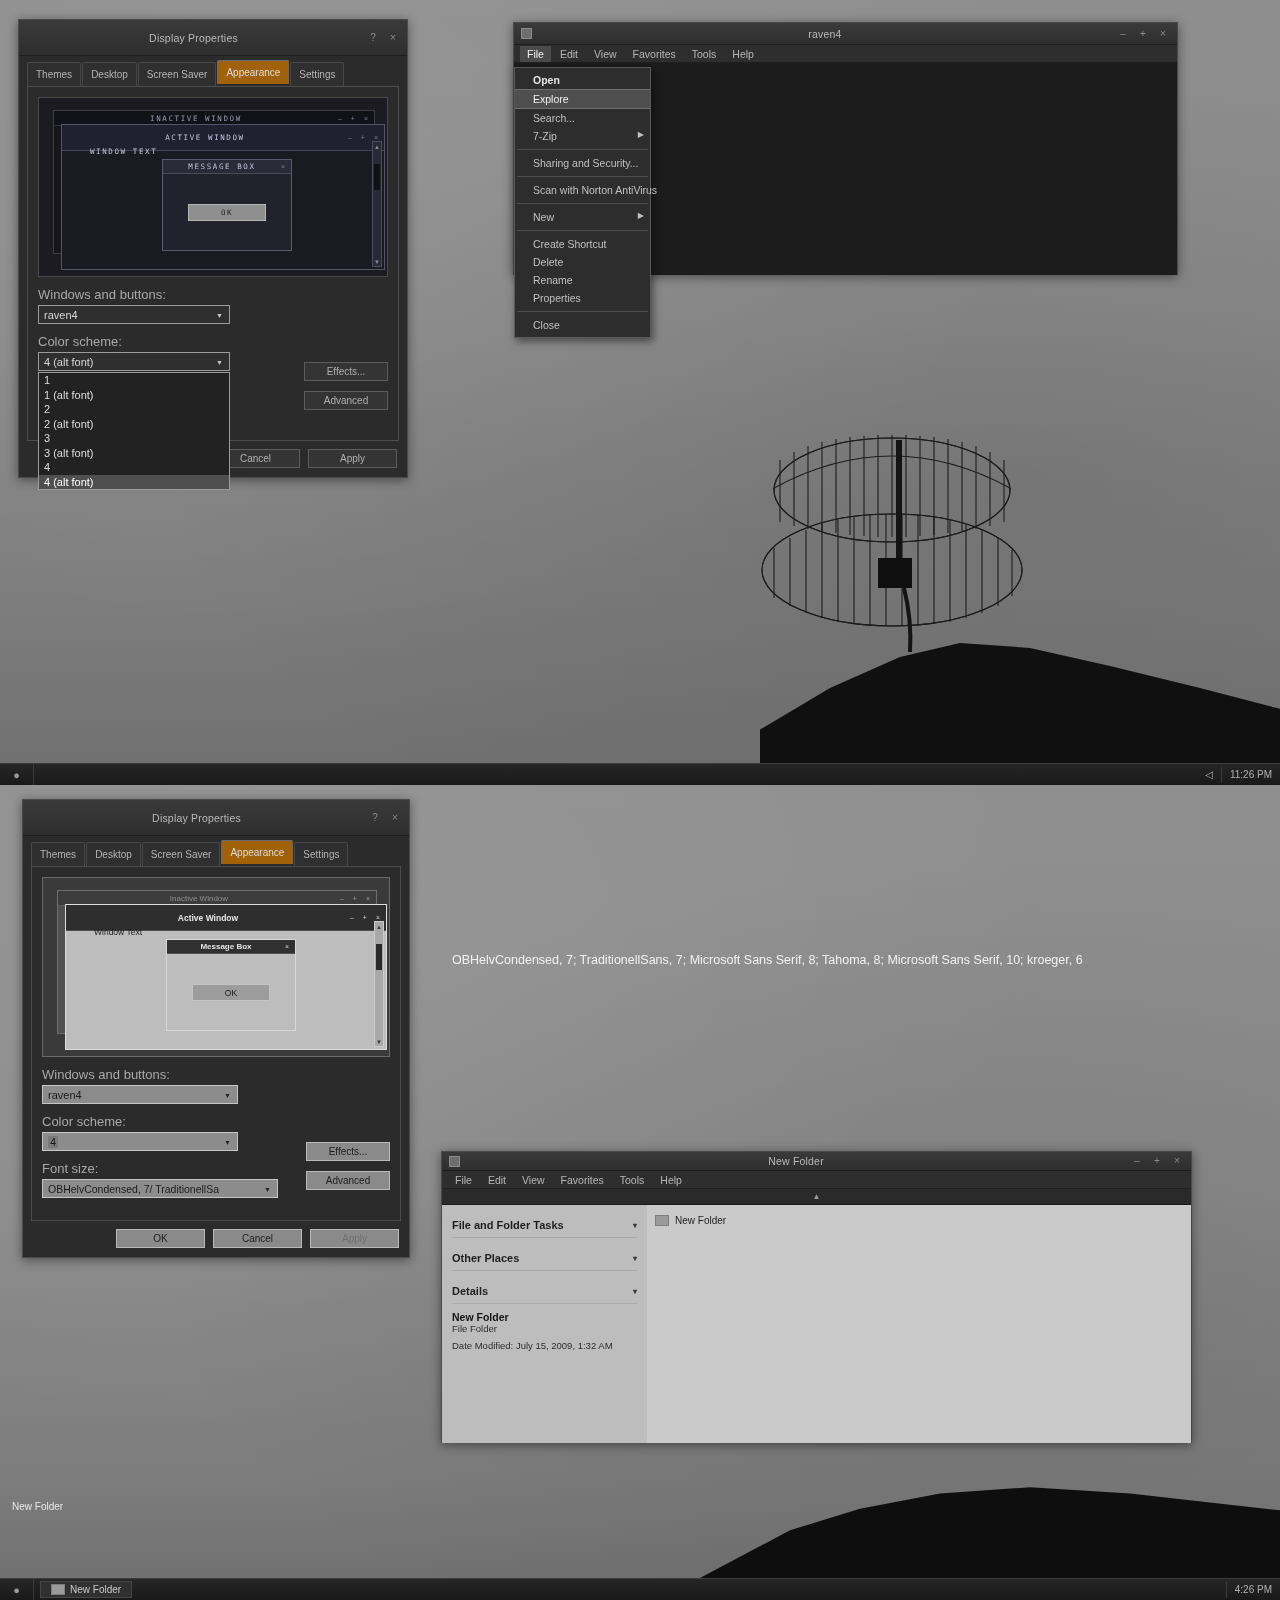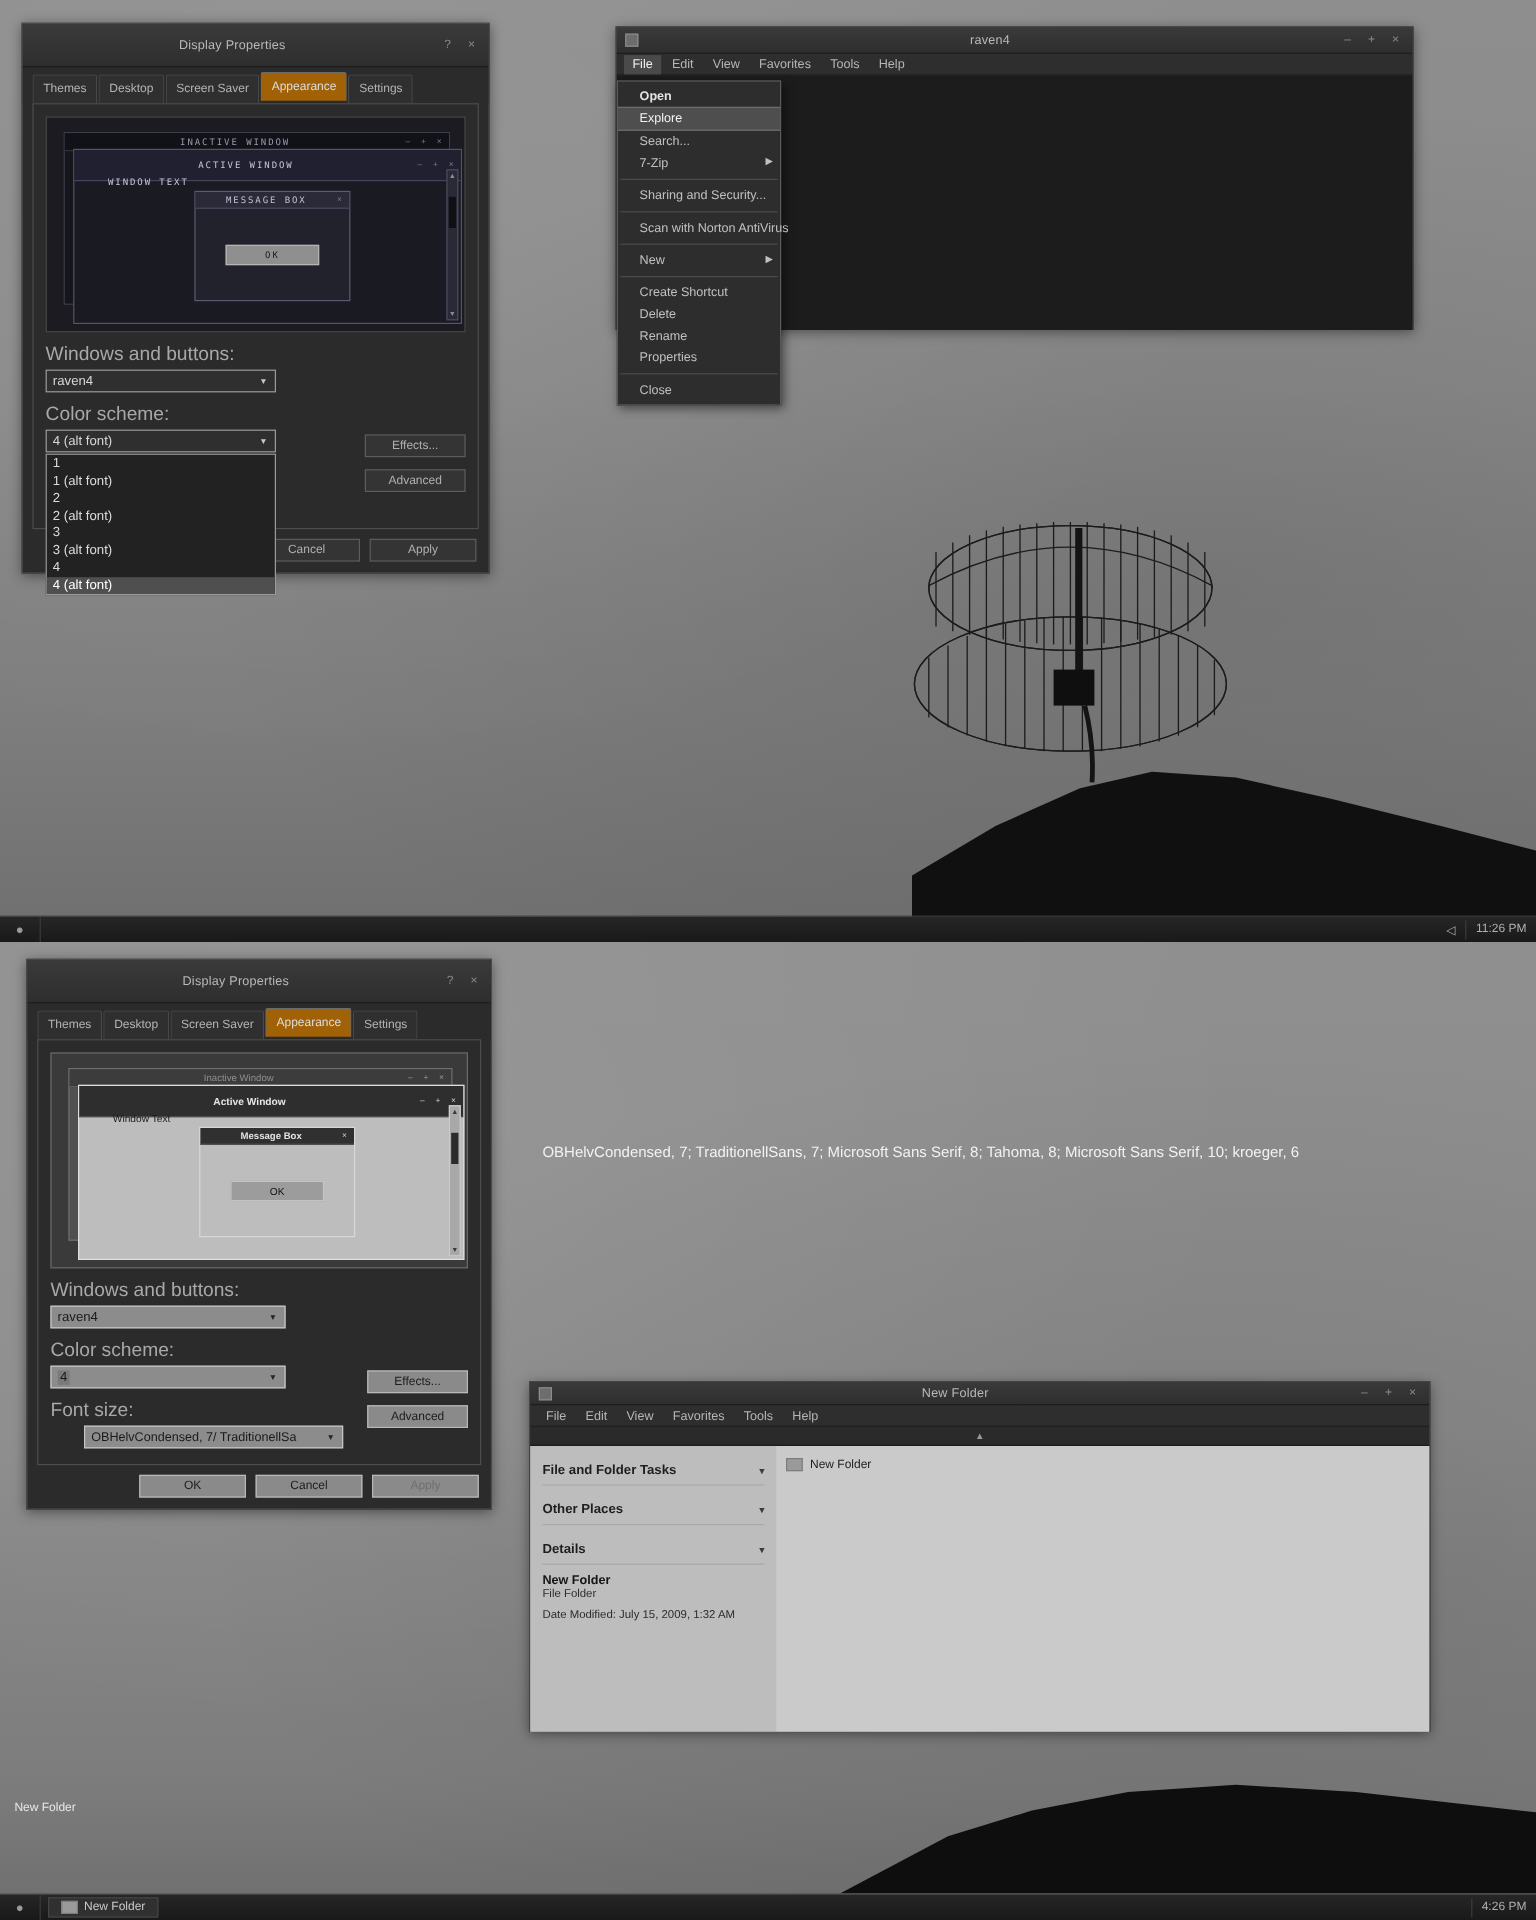--- a/index.html
+++ b/index.html
@@ -77,21 +77,21 @@
   .pv-okbtn {
     position:absolute; left:50%; transform:translateX(-50%); top:44px;
     width:78px; height:17px; background:#8f8f8f; border:1px solid #b5b5b5;
     display:flex; align-items:center; justify-content:center;
   }
   .pv-scroll { position:absolute; right:2px; top:16px; bottom:2px; width:10px; background:#2a2a36; border:1px solid #4c4c60; }
   .pv-thumb { position:absolute; left:1px; right:1px; top:22px; height:26px; background:#0f0f14; }
   .pv-arrow { height:9px; display:flex; align-items:center; justify-content:center; font-size:6px; color:#8a8a9c; }
 
   
-  .fieldlbl { font-size:16px; color:#a8a8a8; margin:10px 0 3px 0; }
+  .fieldlbl { font-size:13px; color:#a8a8a8; margin:10px 0 3px 0; }
   .combo {
     position:relative; height:19px; background:#2f2f2f; border:1px solid #9b9b9b;
     display:flex; align-items:center; padding:0 18px 0 5px; font-size:11px; color:#d6d6d6;
   }
   .combo .arrow {
     position:absolute; right:3px; top:3px; width:13px; height:13px;
     display:flex; align-items:center; justify-content:center; font-size:7px; color:#c8c8c8;
   }
   .combo.light { background:#8c8c8c; border:1px solid #c6c6c6; color:#1a1a1a; }
   .combo.light .arrow { color:#262626; }
@@ -463,21 +463,21 @@
         <span class="arrow">▼</span>
       </div>
 
       <div class="fieldlbl">Color scheme:</div>
       <div class="combo light sel-highlight" style="width:196px;">
         <span class="val">4</span>
         <span class="arrow">▼</span>
       </div>
 
       <div class="fieldlbl">Font size:</div>
-      <div class="combo light" style="width:216px;margin-left:28px;">
+      <div class="combo light" style="width:236px;">
         <span class="val" style="font-size:10.5px; white-space:nowrap; overflow:hidden;">OBHelvCondensed, 7/ TraditionellSa</span>
         <span class="arrow">▼</span>
       </div>
 
       <div class="sidebuttons" style="top:275px;">
         <div class="btn light" style="width:84px;">Effects...</div>
         <div class="btn light" style="width:84px; margin-top:10px;">Advanced</div>
       </div>
     </div>
 

